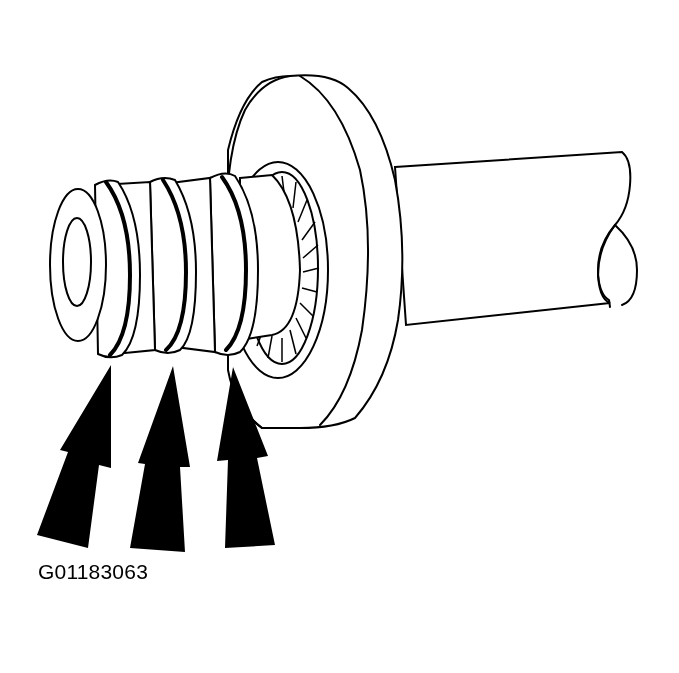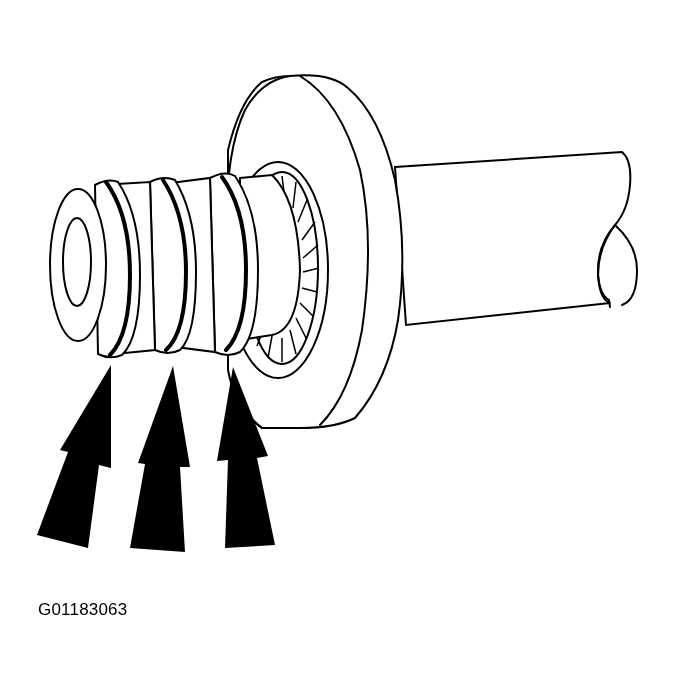--- a/index.html
+++ b/index.html
@@ -1,20 +1,20 @@
 <!DOCTYPE html>
 <html><head>
   <meta charset="utf-8">
   <style>
     html, body { margin: 0; padding: 0; background: #ffffff; }
     body { width: 679px; height: 673px; position: relative; overflow: hidden; }
     #figure { position: absolute; left: 0; top: 0; width: 679px; height: 673px; }
     .caption {
-      position: absolute; left: 38px; top: 600px;
-      font-family: "Liberation Sans", sans-serif; font-size: 17px;
+      position: absolute; left: 38px; top: 560px;
+      font-family: "Liberation Sans", sans-serif; font-size: 21px;
       color: #000000; letter-spacing: 0.2px;
     }
     svg .ln { fill: none; stroke: #000; stroke-width: 2; stroke-linecap: round; stroke-linejoin: round; }
     svg .thick { fill: none; stroke: #000; stroke-width: 4; stroke-linecap: round; }
     svg .thin { fill: none; stroke: #000; stroke-width: 1.5; }
     svg .fillw { fill: #fff; stroke: #000; stroke-width: 2; }
     svg .arrow { fill: #000; stroke: none; }
   </style>
 </head>
 <body>

